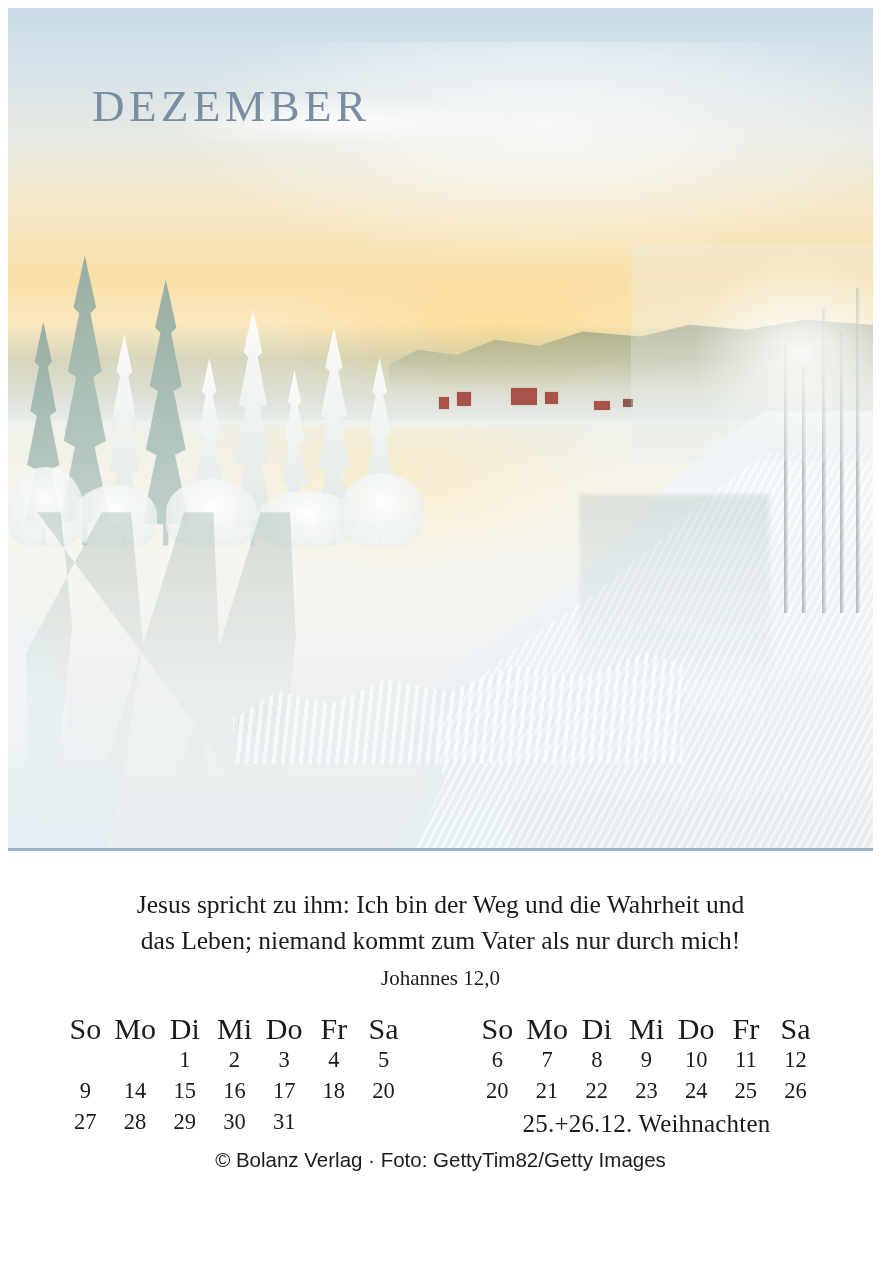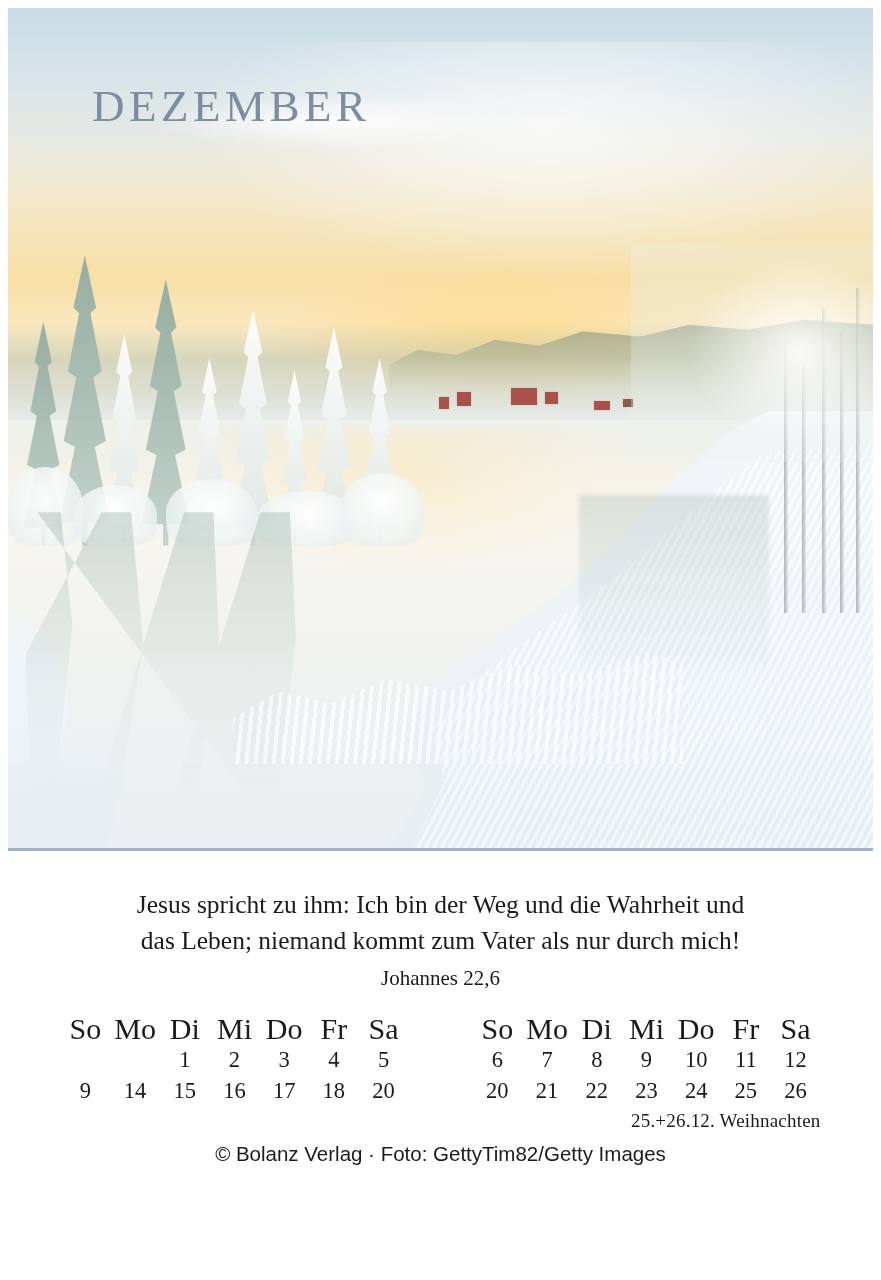--- a/index.html
+++ b/index.html
@@ -240,22 +240,22 @@
     text-align: center;
     font-size: 22.5px;
     font-weight: 400;
     padding: 3px 0;
     height: 31px;
     line-height: 25px;
   }
   table.grid th { font-size: 30px; }
   .sun { font-weight: bold; }
   .note {
-    font-size: 19px;
-    text-align: right;
+    font-size: 25px;
+    text-align: center;
     padding-top: 4px;
     letter-spacing: .2px;
   }
   .credit {
     margin-top: 10px;
     font-size: 20.5px;
     font-family: "Liberation Sans", sans-serif;
     text-align: center;
   }
 </style>
@@ -322,21 +322,21 @@
     <div class="month-title">DEZEMBER</div>
   </div>
 
   <div class="divider"></div>
 
   <div class="lower">
     <div class="verse">
       <div>Jesus spricht zu ihm: Ich bin der Weg und die Wahrheit und</div>
       <div>das Leben; niemand kommt zum Vater als nur durch mich!</div>
     </div>
-    <div class="verse-ref">Johannes 22,6</div>
+    <div class="verse-ref">Johannes 12,0</div>
 
     <div class="cal">
 
       <div class="half">
         <table class="grid">
           <thead>
             <tr>
               <th class="sun">So</th>
               <th>Mo</th>
               <th>Di</th>
@@ -358,20 +358,29 @@
             </tr>
             <tr>
               <td class="sun">9</td>
               <td>14</td>
               <td>15</td>
               <td>16</td>
               <td>17</td>
               <td>18</td>
               <td>20</td>
             </tr>
+            <tr>
+              <td class="sun">27</td>
+              <td>28</td>
+              <td>29</td>
+              <td>30</td>
+              <td>31</td>
+              <td></td>
+              <td></td>
+            </tr>
           </tbody>
         </table>
       </div>
 
       <div class="half">
         <table class="grid">
           <thead>
             <tr>
               <th class="sun">So</th>
               <th>Mo</th>

